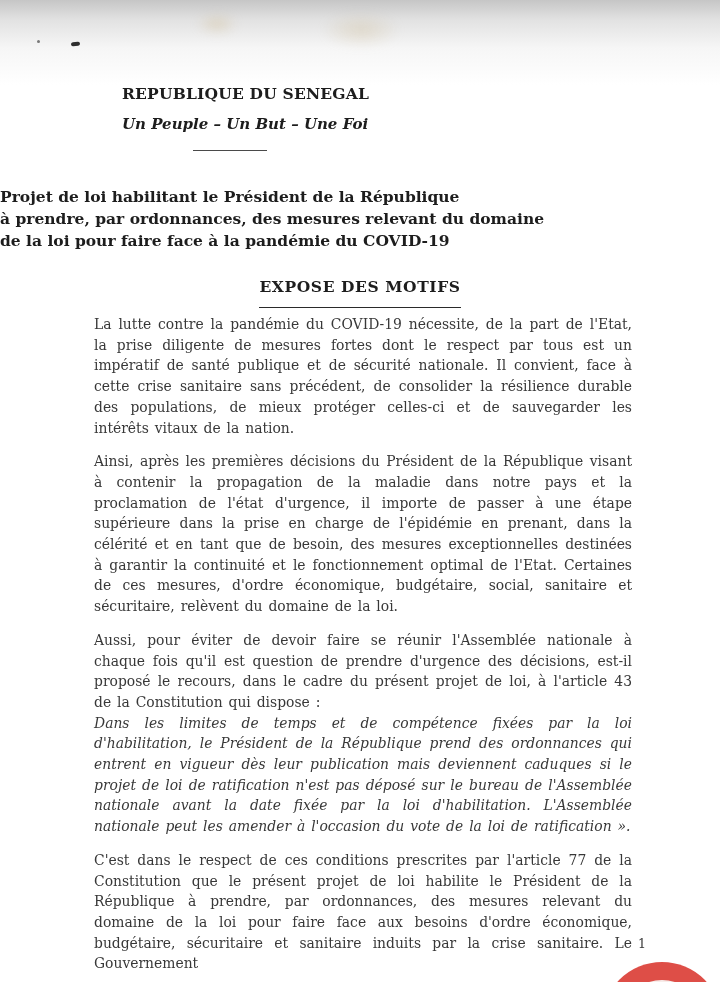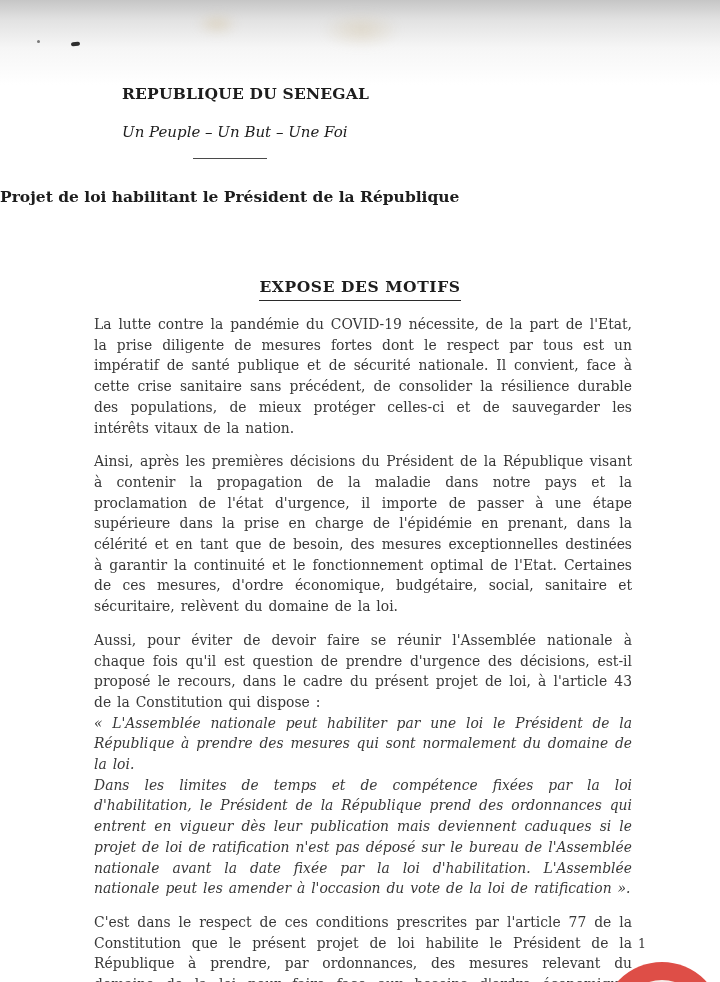--- a/index.html
+++ b/index.html
@@ -42,43 +42,43 @@
   
   .letterhead {
     position: absolute; left: 122px; top: 84px; width: 216px;
     text-align: center; color: #1d1d1d;
   }
   .country {
     font-size: 15.5px; font-weight: bold; letter-spacing: 0.2px;
     white-space: nowrap;
   }
   .motto {
-    font-size: 15px; font-weight: normal; font-style: italic;
-    margin-top: 20px; white-space: nowrap;
+    font-size: 15px; font-weight: bold; font-style: italic;
+    margin-top: 12px; white-space: nowrap;
   }
   .letterhead-rule {
     width: 74px; margin: 17px auto 0 auto;
     border-top: 1.5px solid #4a4a4a; height: 0;
   }
   
   .doc-title {
     position: absolute; left: 0; top: 186px; width: 720px;
     text-align: left; color: #1d1d1d;
     font-size: 15.5px; font-weight: bold; line-height: 22px;
   }
   
   .section-heading-wrap {
     position: absolute; left: 0; top: 277px; width: 720px; text-align: center;
   }
   .section-heading {
     display: inline-block;
     font-size: 15.5px; font-weight: bold; letter-spacing: 0.6px;
     color: #1d1d1d;
     border-bottom: 1.5px solid #2a2a2a;
-    padding-bottom: 4px;
+    padding-bottom: 11px;
   }
   
   .doc-body {
     position: absolute; left: 94px; top: 314px; width: 554px;
     font-size: 13.9px; line-height: 20.7px;
     text-align: justify; text-justify: inter-word;
     word-spacing: 1.5px;
     color: #383838;
   }
   .para { margin: 0 16px 13px 0; }
@@ -113,31 +113,32 @@
   <div class="ink-dash"></div>
 
   <header class="letterhead">
     <div class="country">REPUBLIQUE DU SENEGAL</div>
     <div class="motto">Un Peuple – Un But – Une Foi</div>
     <div class="letterhead-rule"></div>
   </header>
 
   <div class="doc-title">
     <div>Projet de loi habilitant le Président de la République</div>
+    <div>à prendre, par ordonnances, des mesures relevant du domaine</div>
+    <div>de la loi pour faire face à la pandémie du COVID-19</div>
   </div>
 
   <div class="section-heading-wrap">
     <span class="section-heading">EXPOSE DES MOTIFS</span>
   </div>
 
   <main class="doc-body">
     <p class="para">La lutte contre la pandémie du COVID-19 nécessite, de la part de l'Etat, la prise diligente de mesures fortes dont le respect par tous est un impératif de santé publique et de sécurité nationale. Il convient, face à cette crise sanitaire sans précédent, de consolider la résilience durable des populations, de mieux protéger celles-ci et de sauvegarder les intérêts vitaux de la nation.</p>
     <p class="para">Ainsi, après les premières décisions du Président de la République visant à contenir la propagation de la maladie dans notre pays et la proclamation de l'état d'urgence, il importe de passer à une étape supérieure dans la prise en charge de l'épidémie en prenant, dans la célérité et en tant que de besoin, des mesures exceptionnelles destinées à garantir la continuité et le fonctionnement optimal de l'Etat. Certaines de ces mesures, d'ordre économique, budgétaire, social, sanitaire et sécuritaire, relèvent du domaine de la loi.</p>
     <p class="para tight">Aussi, pour éviter de devoir faire se réunir l'Assemblée nationale à chaque fois qu'il est question de prendre d'urgence des décisions, est-il proposé le recours, dans le cadre du présent projet de loi, à l'article 43 de la Constitution qui dispose :</p>
-    <p class="para tight italic">« L'Assemblée nationale peut habiliter par une loi le Président de la République à prendre des mesures qui sont normalement du domaine de la loi.</p>
     <p class="para italic">Dans les limites de temps et de compétence fixées par la loi d'habilitation, le Président de la République prend des ordonnances qui entrent en vigueur dès leur publication mais deviennent caduques si le projet de loi de ratification n'est pas déposé sur le bureau de l'Assemblée nationale avant la date fixée par la loi d'habilitation. L'Assemblée nationale peut les amender à l'occasion du vote de la loi de ratification ».</p>
     <p class="para">C'est dans le respect de ces conditions prescrites par l'article 77 de la Constitution que le présent projet de loi habilite le Président de la République à prendre, par ordonnances, des mesures relevant du domaine de la loi pour faire face aux besoins d'ordre économique, budgétaire, sécuritaire et sanitaire induits par la crise sanitaire. Le Gouvernement</p>
   </main>
 
   <div class="page-number">1</div>
 
   <div class="badge">
     <div class="badge-inner"></div>
   </div>
 

